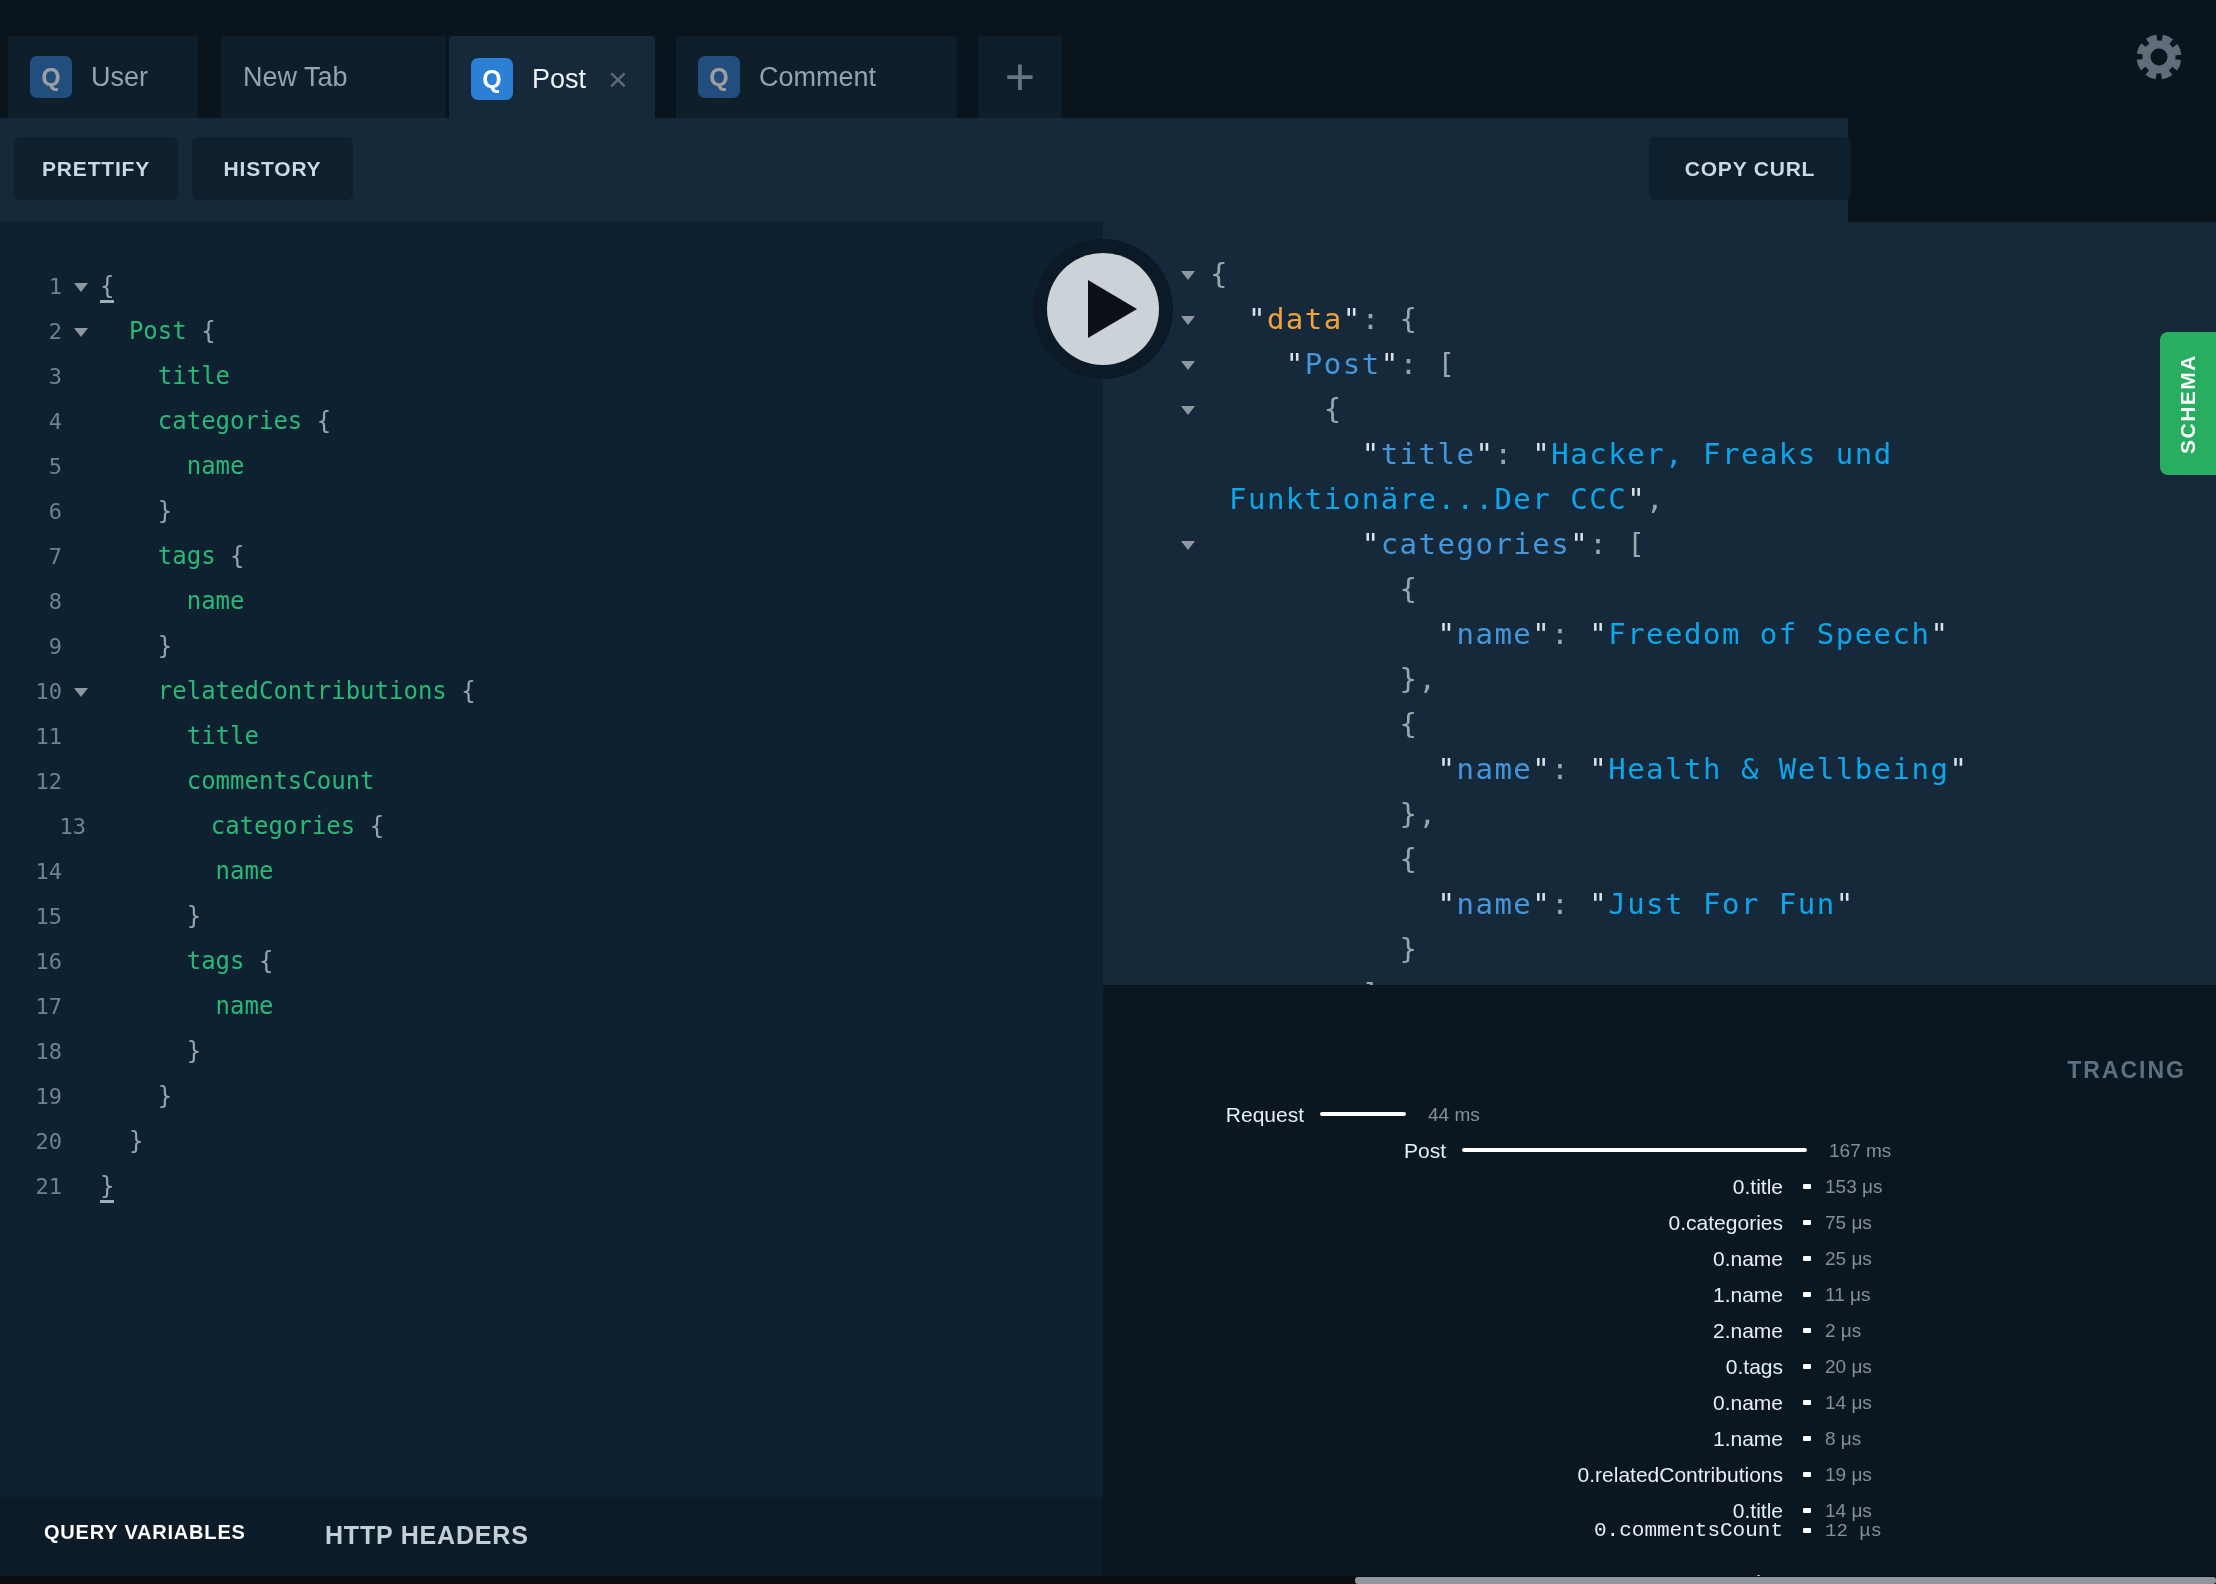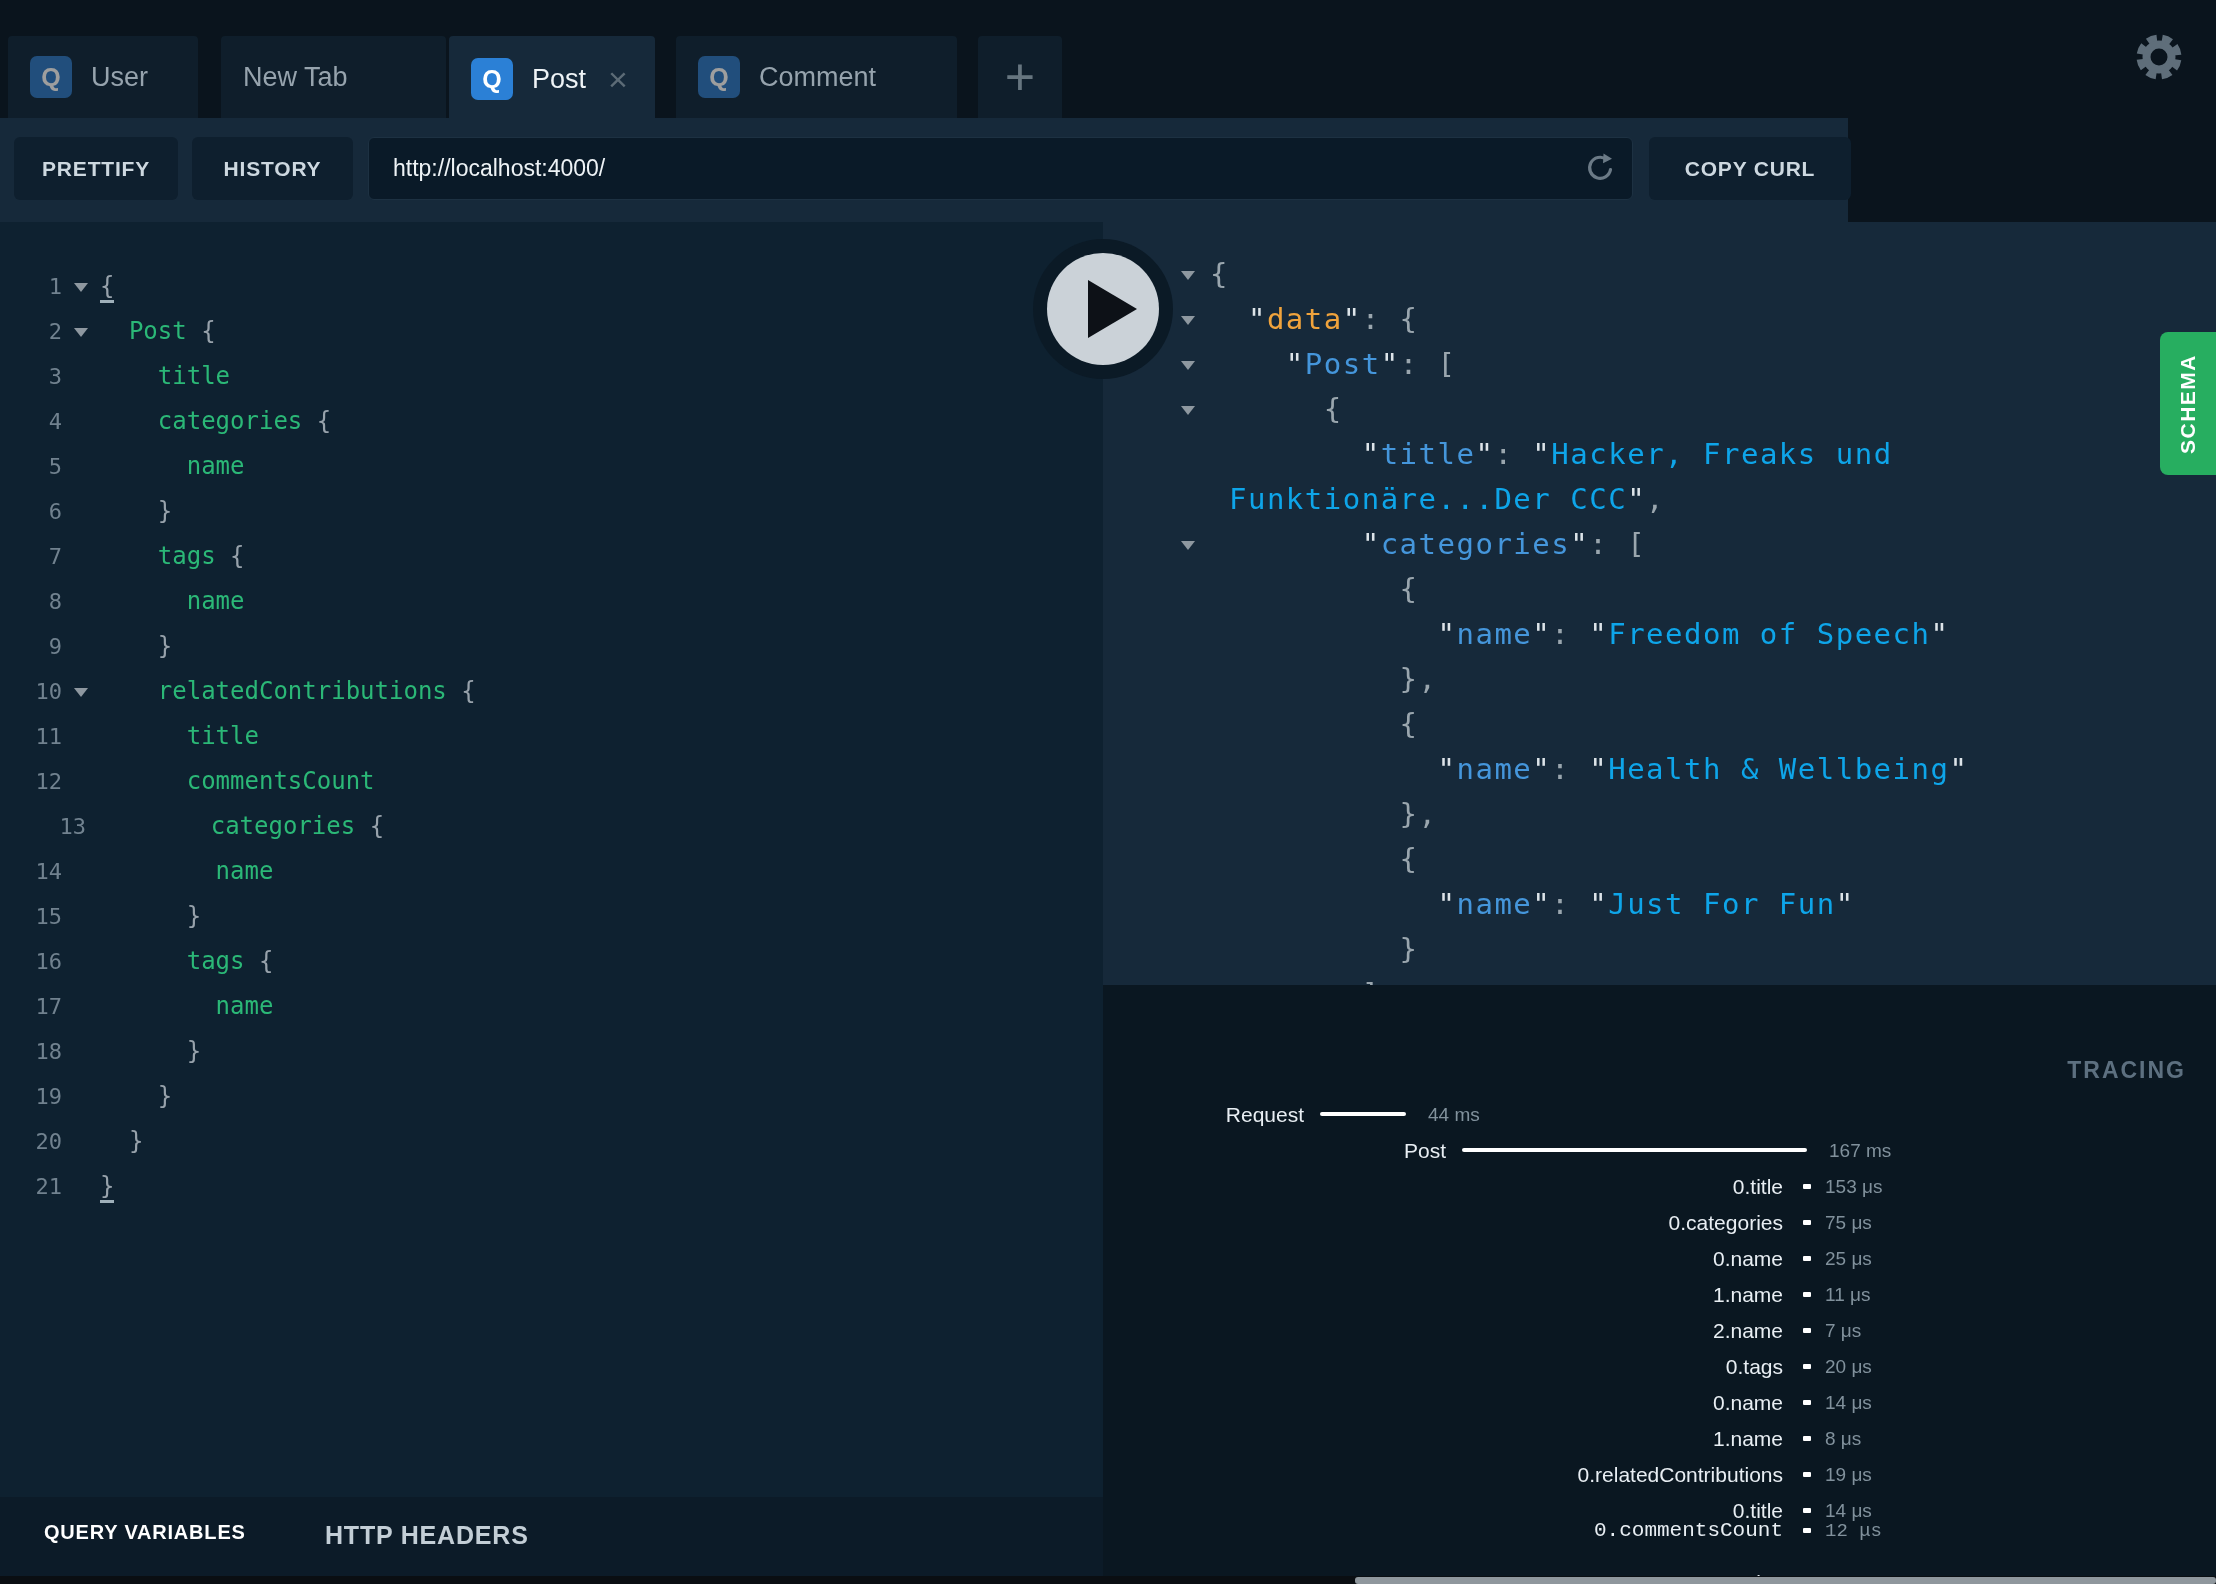--- a/index.html
+++ b/index.html
@@ -113,27 +113,20 @@
     </div>
     <svg class="gear" viewBox="0 0 54 54">
       <circle cx="27" cy="27" r="17" fill="none" stroke="#5f6e7a" stroke-width="11" stroke-dasharray="8.5 4.85" transform="rotate(8 27 27)"></circle>
       <circle cx="27" cy="27" r="12.5" fill="none" stroke="#5f6e7a" stroke-width="8"></circle>
     </svg>
   </div>
 
   <div class="toolbar">
     <button class="tbtn" style="left:14px; width:164px;">PRETTIFY</button>
     <button class="tbtn" style="left:192px; width:161px;">HISTORY</button>
-    <div class="urlbar">
-      <span class="url-text">http://localhost:4000/</span>
-      <svg class="refresh" viewBox="0 0 36 36">
-        <path d="M 24.5 8.4 A 10.5 10.5 0 1 0 28.5 18.5" fill="none" stroke="#6b7a86" stroke-width="3.2" stroke-linecap="round"></path>
-        <path d="M 21.5 2.5 L 30 7.8 L 21 12.2 Z" fill="#6b7a86"></path>
-      </svg>
-    </div>
     <button class="tbtn" style="left:1649px; width:202px;">COPY CURL</button>
   </div>
 
   <div class="editor-pane">
     <div id="editor-lines" style="position:absolute; left:0; top:42px; right:0;">
         <div class="eline" style="top: 0px;">
           <span class="lnum">1</span>
           <div class="efold tri"></div>
           <span class="ecode"><span class="tk-br tk-match">{</span></span>
         </div>
@@ -312,21 +305,21 @@
           <span class="t-time" style="left: 722px;">25 μs</span>
         </div>
         <div class="trow" style="top: 180px;">
           <span class="t-label" style="right: 433px;">1.name</span>
           <div class="t-dot"></div>
           <span class="t-time" style="left: 722px;">11 μs</span>
         </div>
         <div class="trow" style="top: 216px; padding-left: 41px;">
           <span class="t-label" style="right: 433px;">2.name</span>
           <div class="t-dot"></div>
-          <span class="t-time" style="left: 722px;">7 μs</span>
+          <span class="t-time" style="left: 722px;">2 μs</span>
         </div>
         <div class="trow" style="top: 252px;">
           <span class="t-label" style="right: 433px;">0.tags</span>
           <div class="t-dot"></div>
           <span class="t-time" style="left: 722px;">20 μs</span>
         </div>
         <div class="trow" style="top: 288px;">
           <span class="t-label" style="right: 433px;">0.name</span>
           <div class="t-dot"></div>
           <span class="t-time" style="left: 722px;">14 μs</span>

